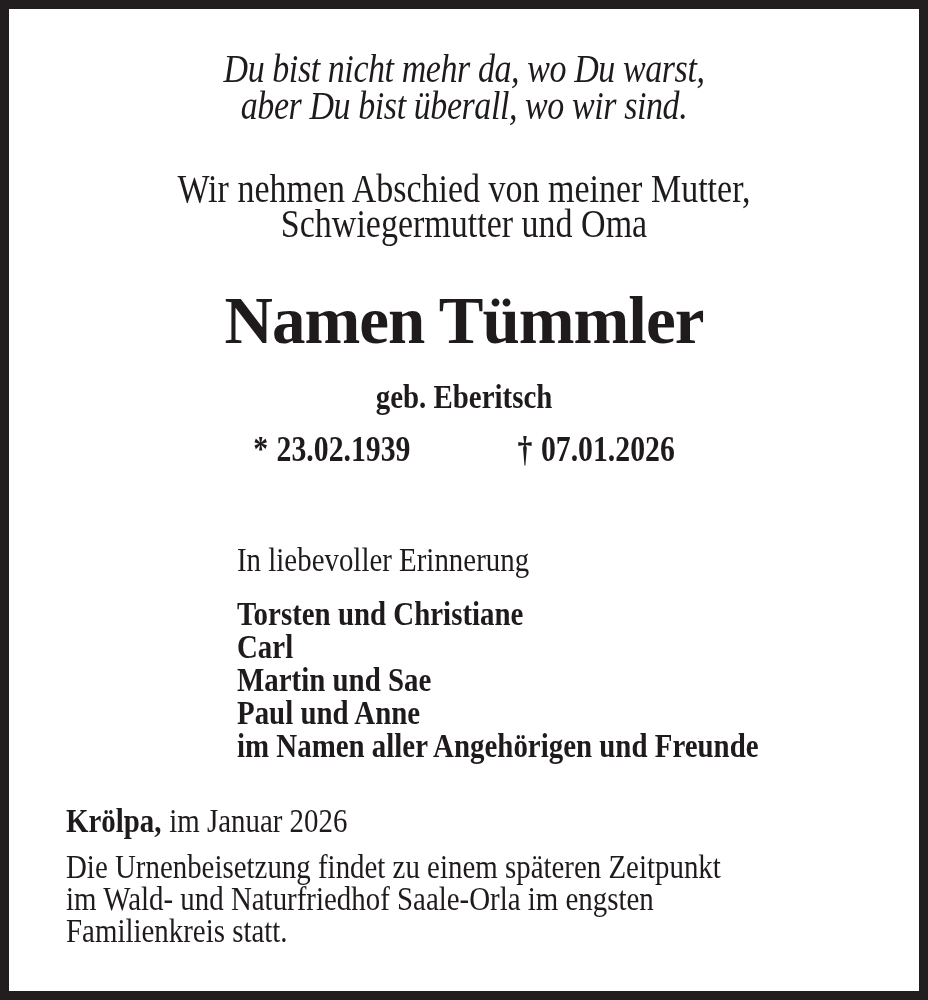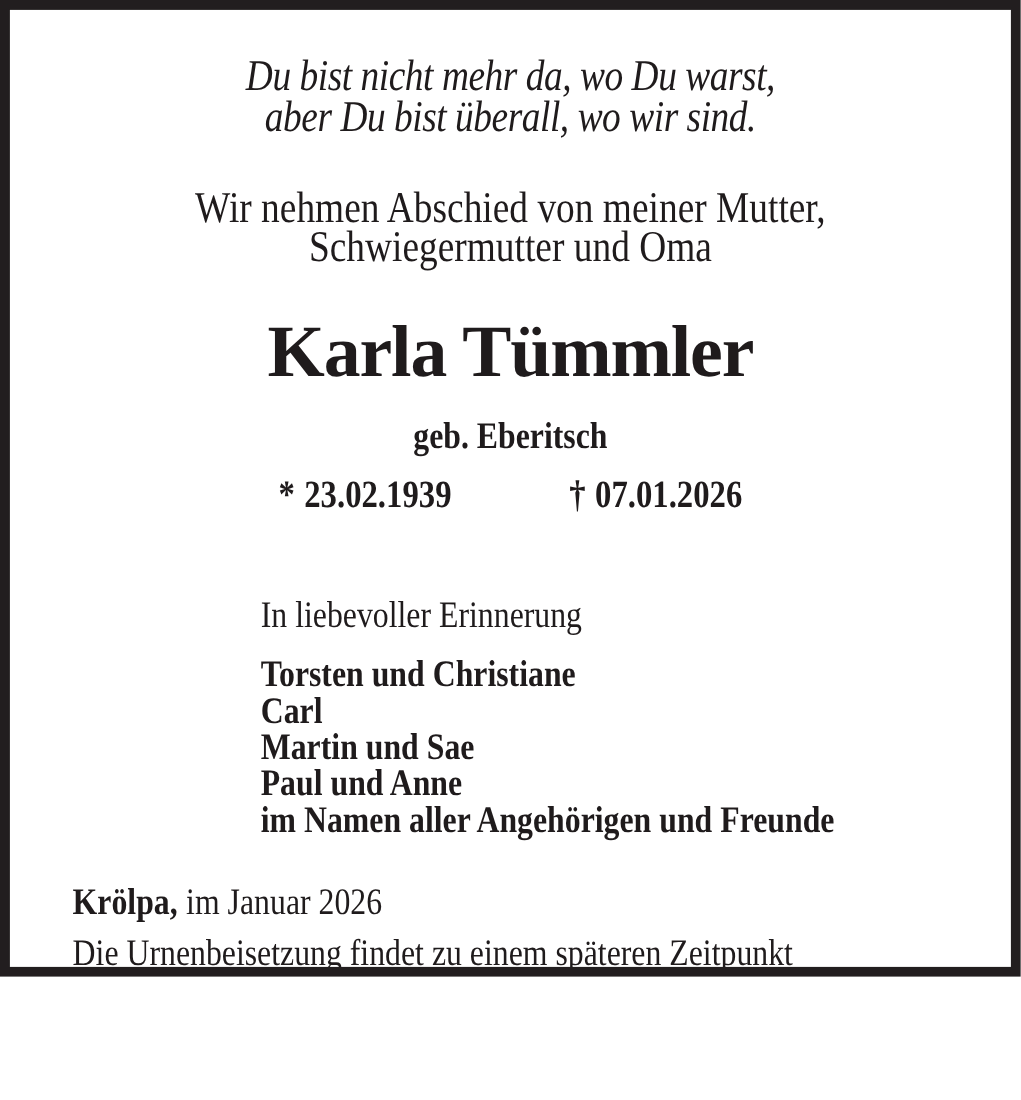--- a/index.html
+++ b/index.html
@@ -3,21 +3,21 @@
 <meta charset="utf-8">
 <style>
   html, body {
     margin: 0;
     padding: 0;
     background: #ffffff;
   }
   .page {
     position: relative;
     width: 928px;
-    height: 888px;
+    height: 1000px;
     box-sizing: border-box;
     border: 9px solid #221e1f;
     background: #ffffff;
     font-family: "Liberation Serif", serif;
     color: #1f1b1c;
     overflow: hidden;
   }
   .abs { position: absolute; }
   
   .cx-center {
@@ -100,21 +100,21 @@
 </style>
 </head>
 <body>
 
 <div class="page">
 
   <div class="abs cx-center quote">Du bist nicht mehr da, wo Du warst,<br>aber Du bist überall, wo wir sind.</div>
 
   <div class="abs cx-center intro">Wir nehmen Abschied von meiner Mutter,<br>Schwiegermutter und Oma</div>
 
-  <div class="abs name">Karla Tümmler</div>
+  <div class="abs name">Namen Tümmler</div>
 
   <div class="abs cx-center maiden">geb. Eberitsch</div>
 
   <div class="abs dates">
     <span>
       <span class="sym">*</span><span>23.02.1939</span>
     </span>
     <span>
       <span class="sym">†</span><span>07.01.2026</span>
     </span>

